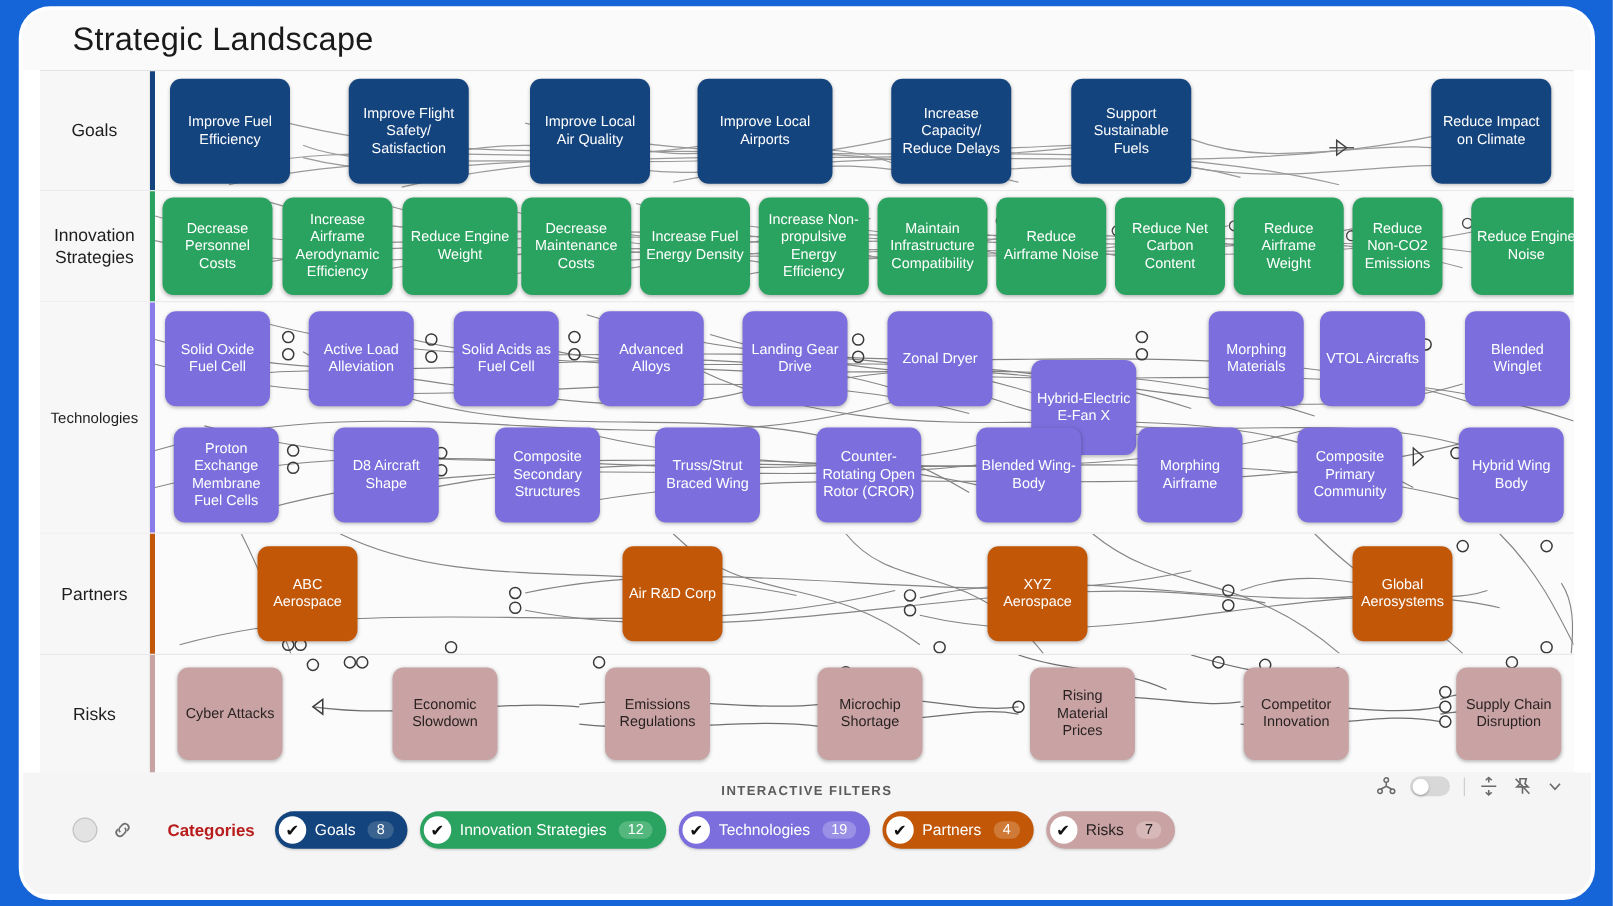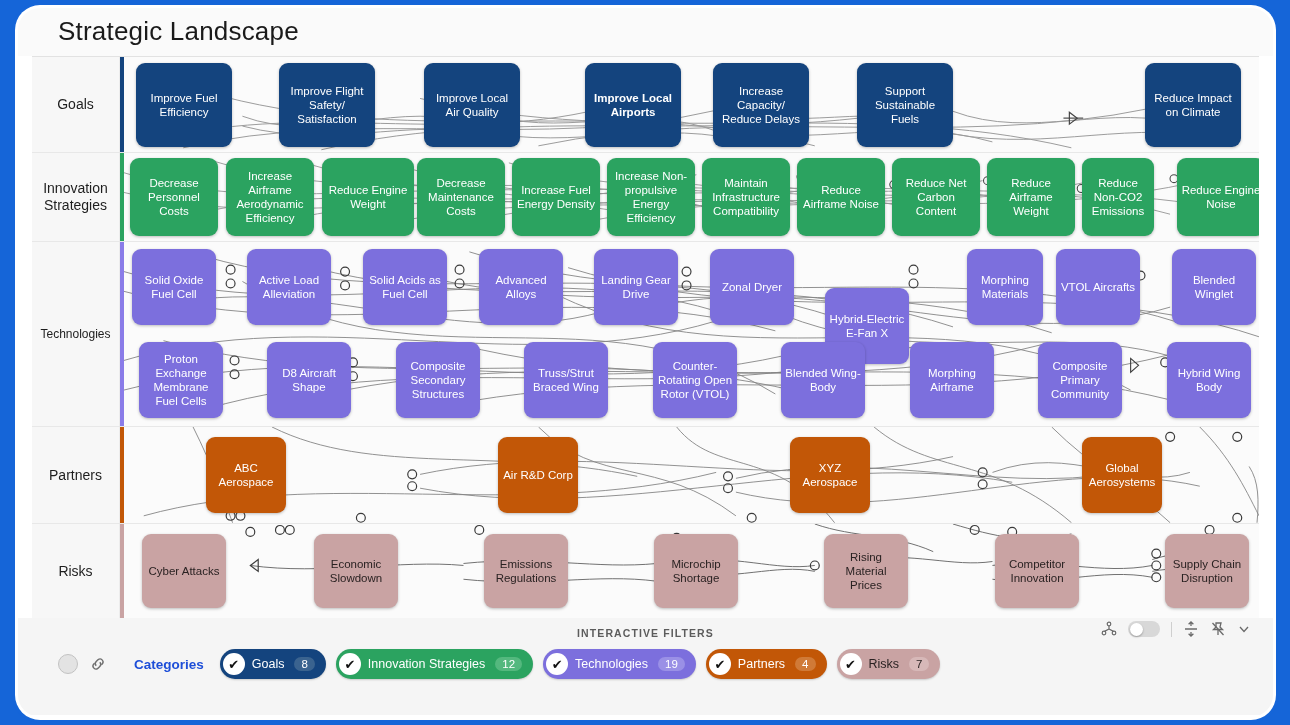--- a/index.html
+++ b/index.html
@@ -155,21 +155,21 @@
   #reset-dot {
     width: 20px; height: 20px;
     border-radius: 50%;
     background: #e3e3e3;
     border: 1px solid #c2c2c2;
     flex: 0 0 20px;
   }
   #link-icon { color: #6f6f6f; display:flex; align-items:center; }
   #categories-label {
     font-size: 13.5px;
-    color: #1d4ed8;
+    color: #b91c1c;
     font-weight: bold;
     margin: 0 6px 0 16px;
     white-space: nowrap;
   }
   .chip {
     display: flex;
     align-items: center;
     gap: 7px;
     height: 30px;
     border-radius: 16px;
@@ -259,21 +259,21 @@
             <path d="M526,60 l8,6 -8,6 z"></path>
               <path d="M670,56 l8,6 -8,6 z"></path>
             <path d="M814,62 l8,6 -8,6 z"></path>
               <path d="M958,56 l8,6 -8,6 z"></path>
             <path d="M1102,60 l8,6 -8,6 z"></path>
           </g>
         </svg>
         <div class="node goal" style="left:12px;  top:6px; width:96px; height:84px;">Improve Fuel Efficiency</div>
         <div class="node goal" style="left:155px; top:6px; width:96px; height:84px;">Improve Flight Safety/ Satisfaction</div>
         <div class="node goal" style="left:300px; top:6px; width:96px; height:84px;">Improve Local Air Quality</div>
-        <div class="node goal" style="left:461px; top:6px; width:96px; height:84px;font-weight:bold;">Improve Local Airports</div>
+        <div class="node goal" style="left:434px; top:6px; width:108px; height:84px;">Improve Local Airports</div>
         <div class="node goal" style="left:589px; top:6px; width:96px; height:84px;">Increase Capacity/ Reduce Delays</div>
         <div class="node goal" style="left:733px; top:6px; width:96px; height:84px;">Support Sustainable Fuels</div>
         <div class="node goal" style="left:1021px;top:6px; width:96px; height:84px;">Reduce Impact on Climate</div>
       </div>
     </div>
 
     <div class="row" style="height:89px;">
       <div class="row-label-cell">
         <span class="row-label">Innovation Strategies</span>
       </div>
@@ -404,21 +404,21 @@
         <div class="node tech" style="left:586px; top:7px; width:84px; height:76px;">Zonal Dryer</div>
         <div class="node tech" style="left:701px; top:7px; width:84px; height:76px;margin-top:39px;">Hybrid-Electric E-Fan X</div>
         <div class="node tech" style="left:843px; top:7px; width:76px; height:76px;">Morphing Materials</div>
         <div class="node tech" style="left:932px; top:7px; width:84px; height:76px;">VTOL Aircrafts</div>
         <div class="node tech" style="left:1048px;top:7px; width:84px; height:76px;">Blended Winglet</div>
 
         <div class="node tech" style="left:15px;  top:100px; width:84px; height:76px;">Proton Exchange Membrane Fuel Cells</div>
         <div class="node tech" style="left:143px; top:100px; width:84px; height:76px;">D8 Aircraft Shape</div>
         <div class="node tech" style="left:272px; top:100px; width:84px; height:76px;">Composite Secondary Structures</div>
         <div class="node tech" style="left:400px; top:100px; width:84px; height:76px;">Truss/Strut Braced Wing</div>
-        <div class="node tech" style="left:529px; top:100px; width:84px; height:76px;">Counter-Rotating Open Rotor (VTOL)</div>
+        <div class="node tech" style="left:529px; top:100px; width:84px; height:76px;">Counter-Rotating Open Rotor (CROR)</div>
         <div class="node tech" style="left:657px; top:100px; width:84px; height:76px;">Blended Wing-Body</div>
         <div class="node tech" style="left:786px; top:100px; width:84px; height:76px;">Morphing Airframe</div>
         <div class="node tech" style="left:914px; top:100px; width:84px; height:76px;">Composite Primary Community</div>
         <div class="node tech" style="left:1043px;top:100px; width:84px; height:76px;">Hybrid Wing Body</div>
       </div>
     </div>
 
     <div class="row" style="height:97px;">
       <div class="row-label-cell">
         <span class="row-label">Partners</span>

